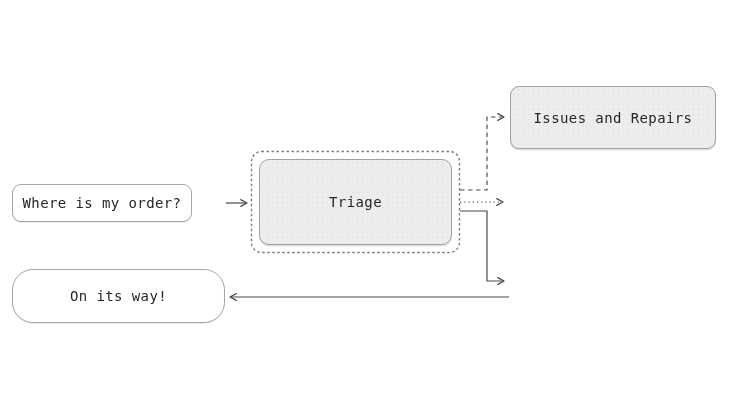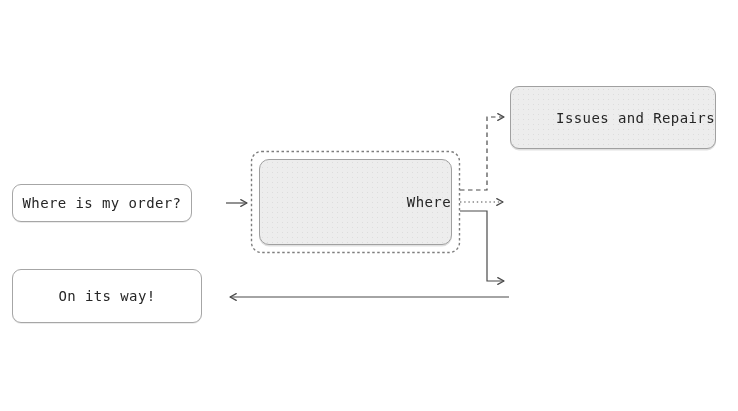--- a/index.html
+++ b/index.html
@@ -37,28 +37,27 @@
     letter-spacing: 0.4px;
     color: #262626;
     white-space: nowrap;
   }
   .node.shaded {
     background-color: #ededed;
     background-image: radial-gradient(circle, #dddddd 0.6px, transparent 0.7px);
     background-size: 5px 5px;
     box-shadow: 0 1.5px 0 rgba(0,0,0,0.12);
     border-color: #a0a0a0;
-    justify-content: flex-end;
   }
   .node-where  { left: 12px;  top: 184px; width: 180px; height: 38px; }
   .node-triage { left: 259px; top: 159px; width: 193px; height: 86px; border-radius: 10px; }
   .node-issues { left: 510px; top: 86px;  width: 206px; height: 63px; }
   .node-sales  { left: 510px; top: 168px; width: 206px; height: 68px; }
   .node-orders { left: 509px; top: 252px; width: 207px; height: 68px; }
-  .node-onway  { left: 12px;  top: 269px; width: 190px; height: 54px; }
+  .node-onway  { left: 12px;  top: 269px; width: 213px; height: 54px; border-radius: 21px; }
 </style>
 </head>
 <body>
 
 <div class="canvas">
 
   <svg class="edges" viewBox="0 0 738 411" xmlns="http://www.w3.org/2000/svg">
     <defs>
       <marker id="arrow" viewBox="0 0 10 10" refX="8" refY="5" markerWidth="8" markerHeight="8" orient="auto-start-reverse">
         <path d="M1.5,1.5 L8,5 L1.5,8.5" fill="none" stroke="#4a4a4a" stroke-width="1.3" stroke-linecap="round" stroke-linejoin="round"></path>
@@ -76,21 +75,21 @@
     <path d="M460,211 H487 V281 H504" fill="none" stroke="#4a4a4a" stroke-width="1.2" marker-end="url(#arrow)"></path>
 
     <path d="M509,297 H230" fill="none" stroke="#4a4a4a" stroke-width="1.2" marker-end="url(#arrow)"></path>
   </svg>
 
   <div class="node node-where">
     <span>Where is my order?</span>
   </div>
 
   <div class="node shaded node-triage">
-    <span>Where</span>
+    <span>Triage</span>
   </div>
 
   <div class="node shaded node-issues">
     <span>Issues and Repairs</span>
   </div>
 
 
 
   <div class="node node-onway">
     <span>On its way!</span>

